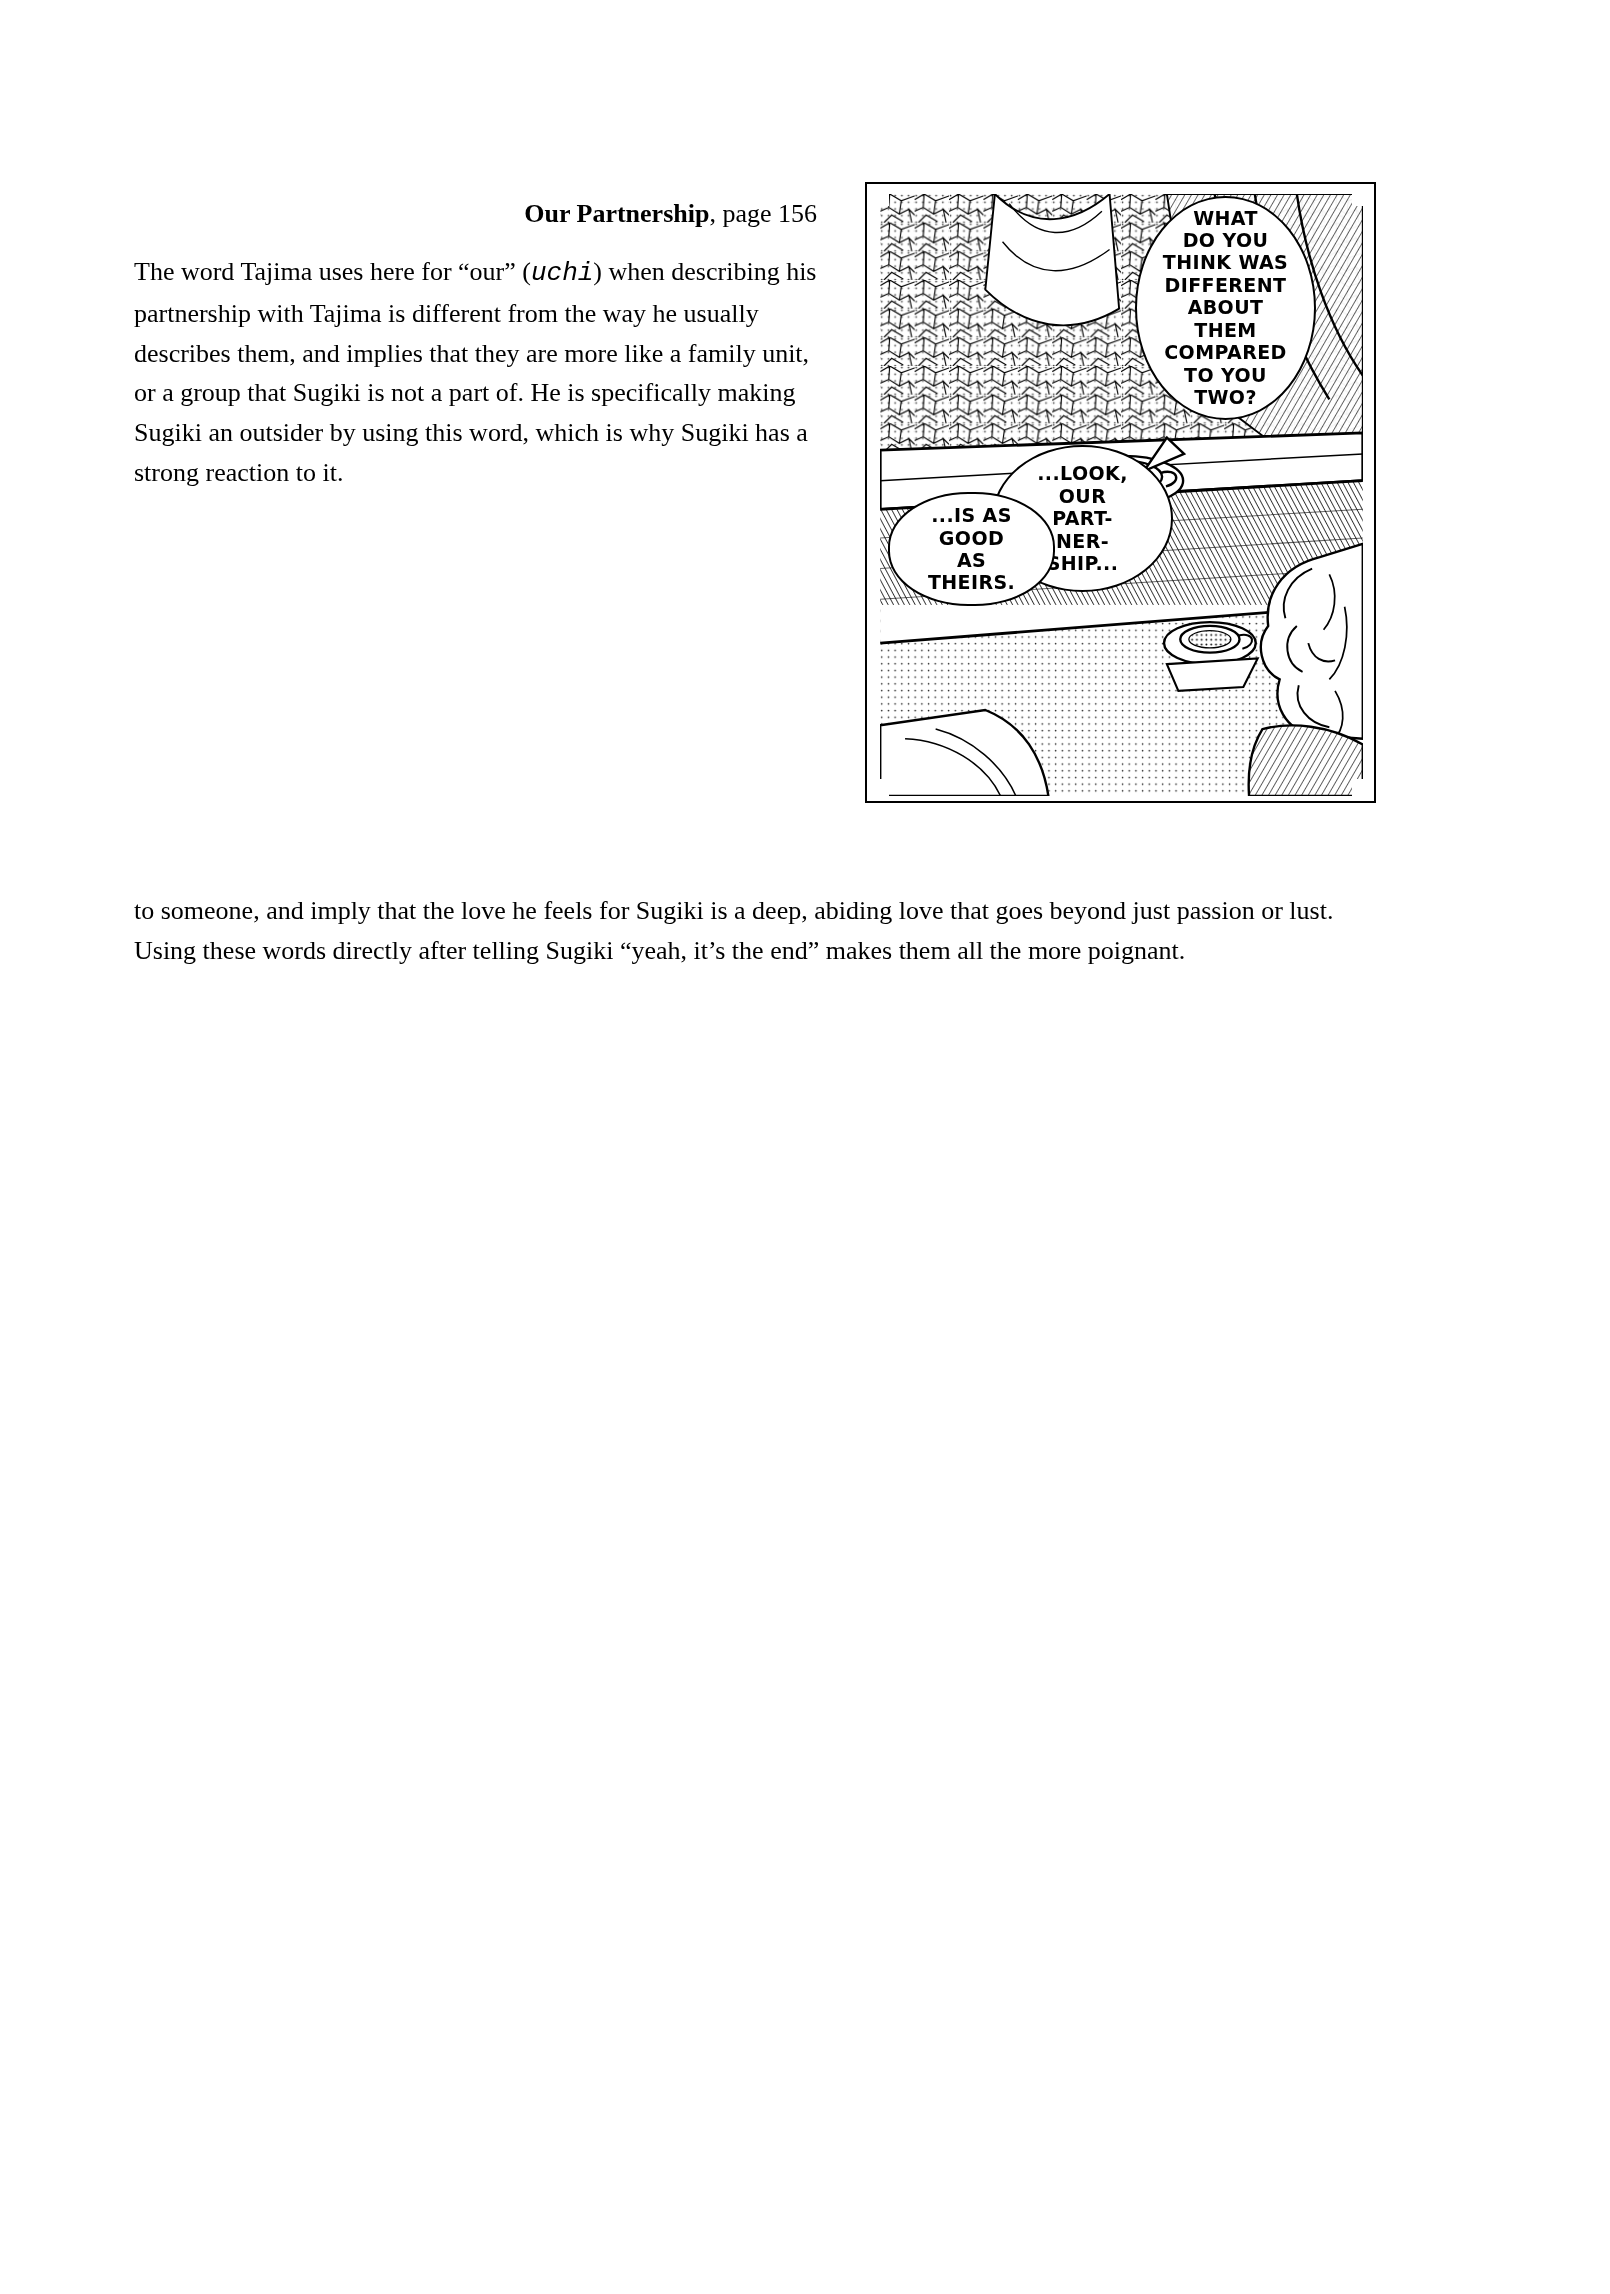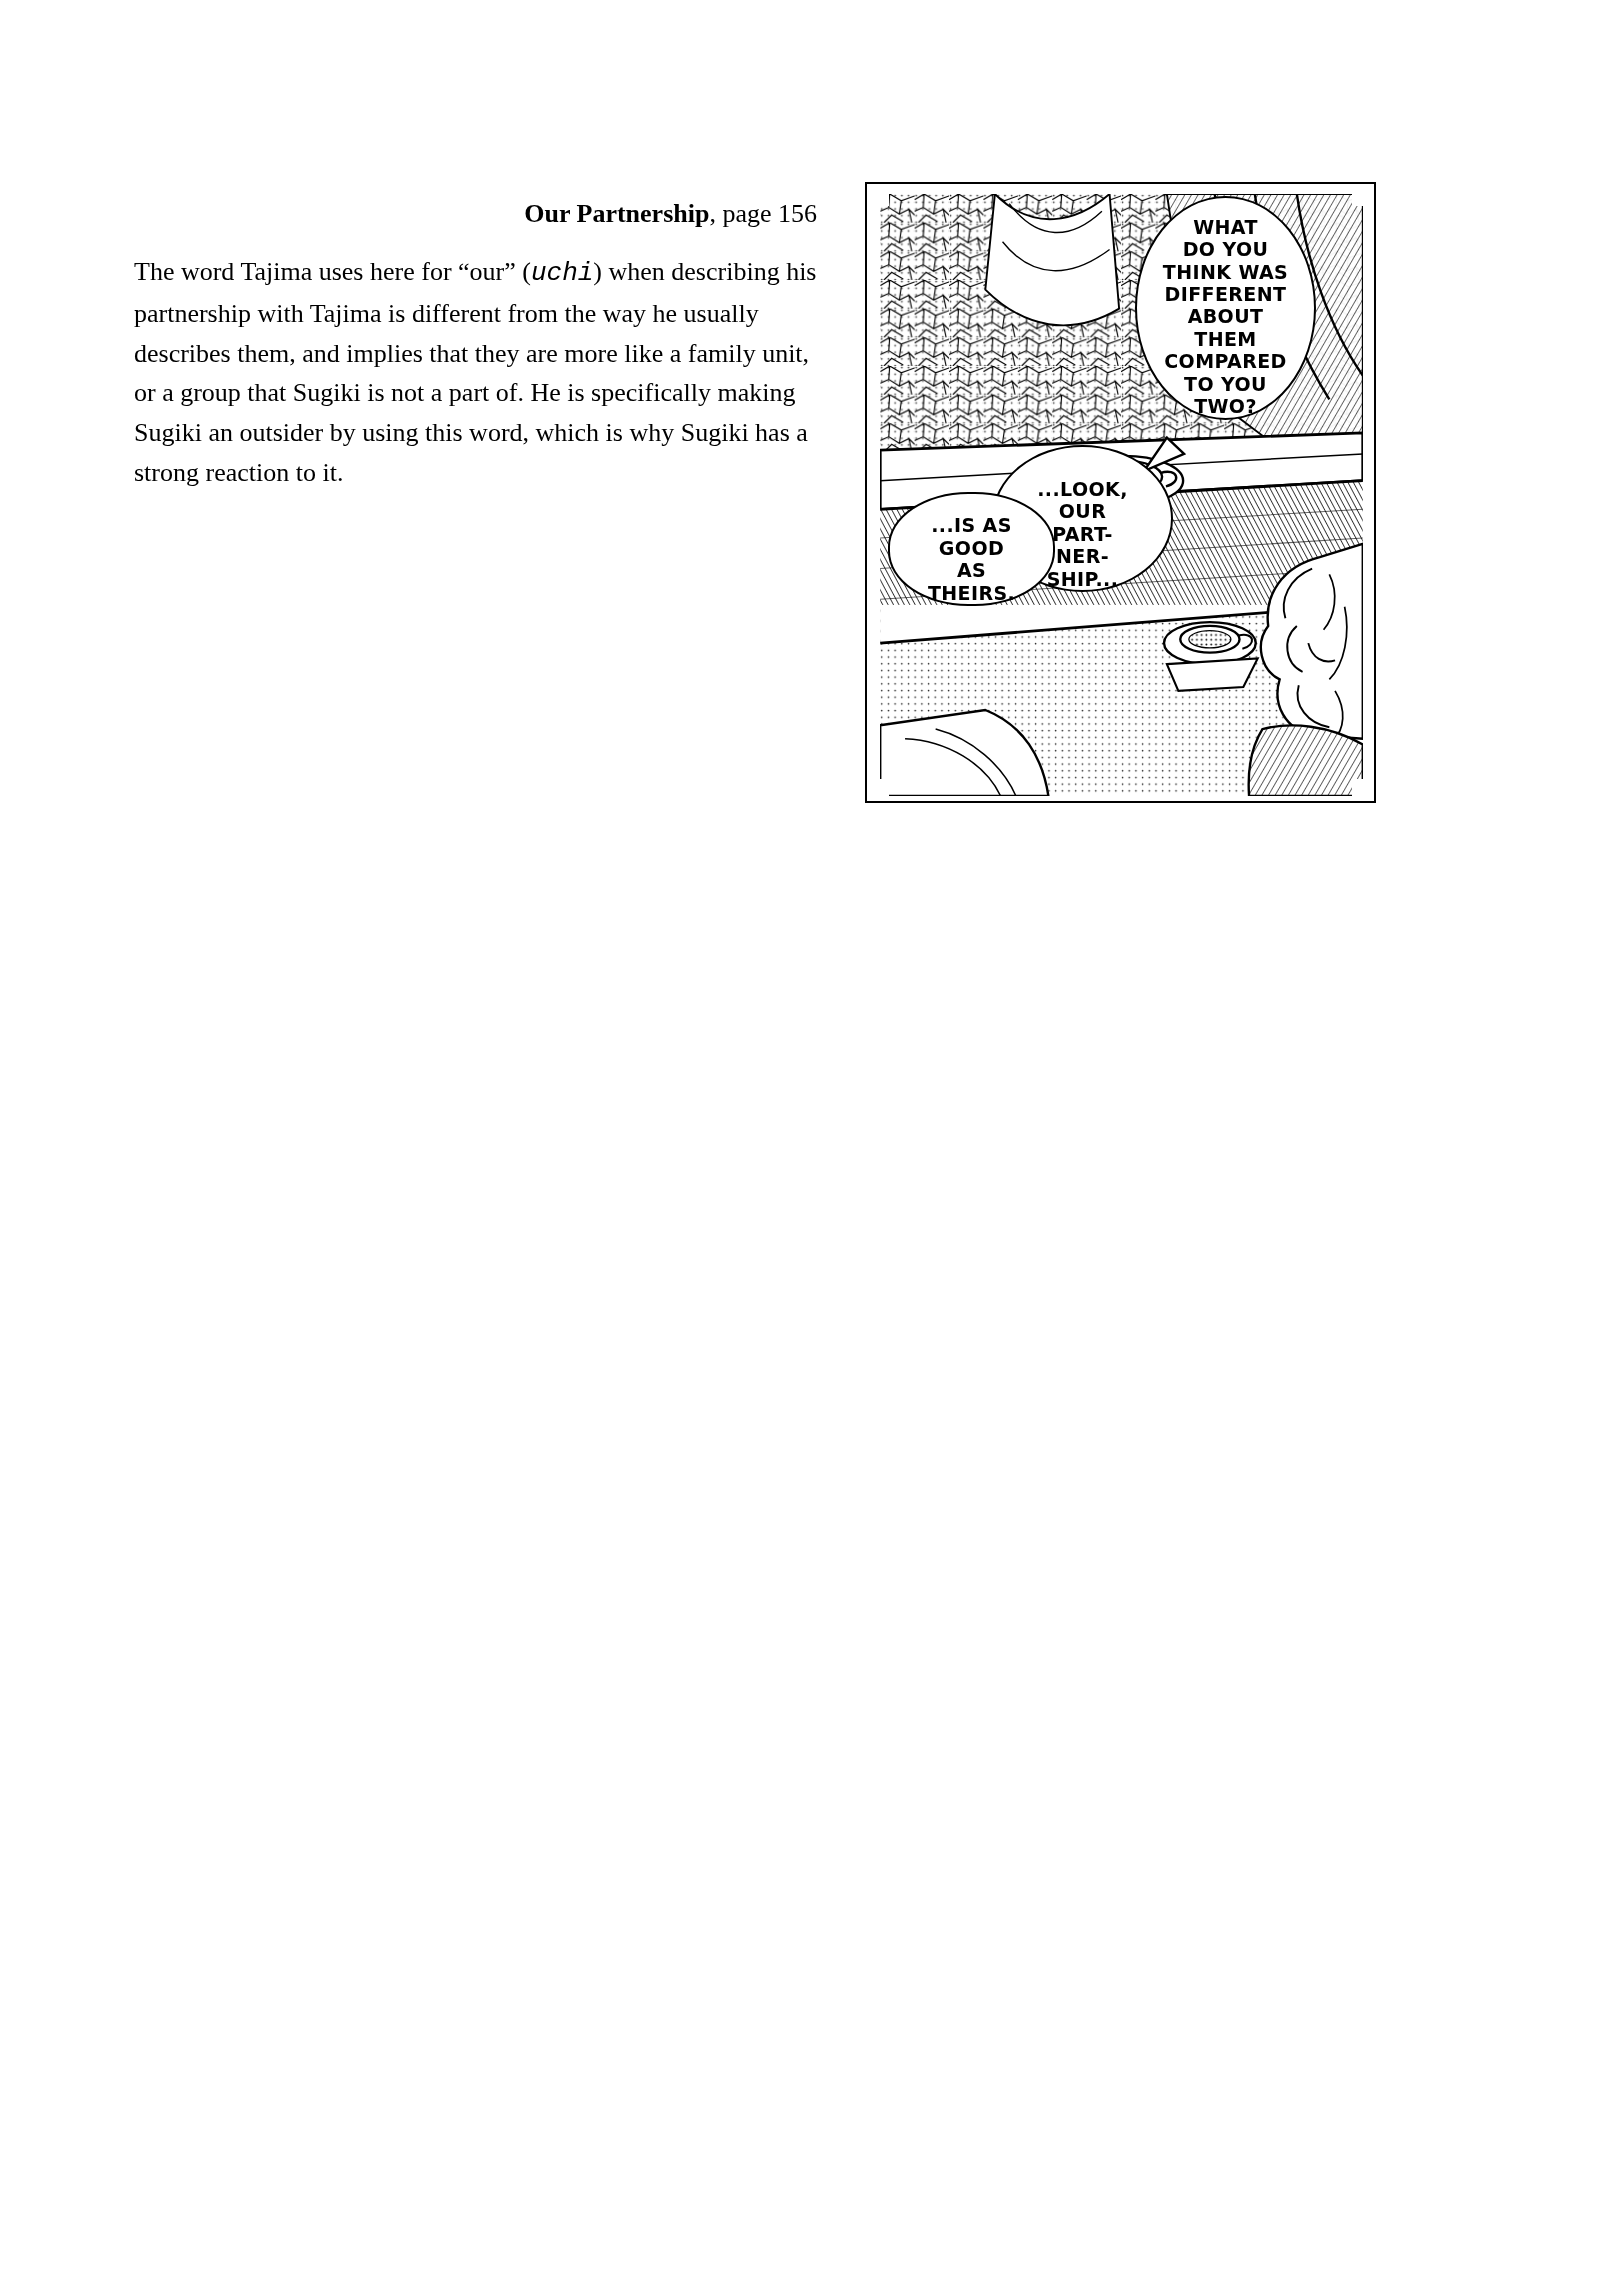--- a/index.html
+++ b/index.html
@@ -106,21 +106,21 @@
     overflow: hidden;
   }
 
   
   .balloon {
     position: absolute;
     background: #ffffff;
     border: 2.9px solid #000;
     border-radius: 50% / 50%;
     display: flex;
-    align-items: flex-end;
+    align-items: center;
     justify-content: center;
     text-align: center;
     font-family: "DejaVu Sans", sans-serif;
     font-weight: bold;
     letter-spacing: 0.4px;
     color: #000;
     z-index: 5;
   }
   .balloon .btext {
     white-space: pre-line;
@@ -163,20 +163,21 @@
 
     <p class="note-body">
       <span>The word Tajima uses here for “our” (</span><i>uchi</i><span>) when describing his partnership with Tajima is different from the way he usually describes them, and implies that they are more like a family unit, or a group that Sugiki is not a part of. He is specifically making Sugiki an outsider by using this word, which is why Sugiki has a strong reaction to it.</span>
     </p>
 
     <div class="spacer-block"></div>
 
 
   </div>
 
+  <p class="full-width-para">to someone, and imply that the love he feels for Sugiki is a deep, abiding love that goes beyond just passion or lust. Using these words directly after telling Sugiki “yeah, it’s the end” makes them all the more poignant.</p>
 
   <div class="manga-figure">
     <div class="manga-frame">
 
       <svg class="art-inner" width="483" height="602" viewBox="0 0 505 630" xmlns="http://www.w3.org/2000/svg">
         <defs>
           <pattern id="screentoneDots" width="5" height="5" patternUnits="userSpaceOnUse">
             <rect width="5" height="5" fill="#ffffff"></rect>
             <circle cx="1.4" cy="1.4" r="1.0" fill="#111111"></circle>
           </pattern>

